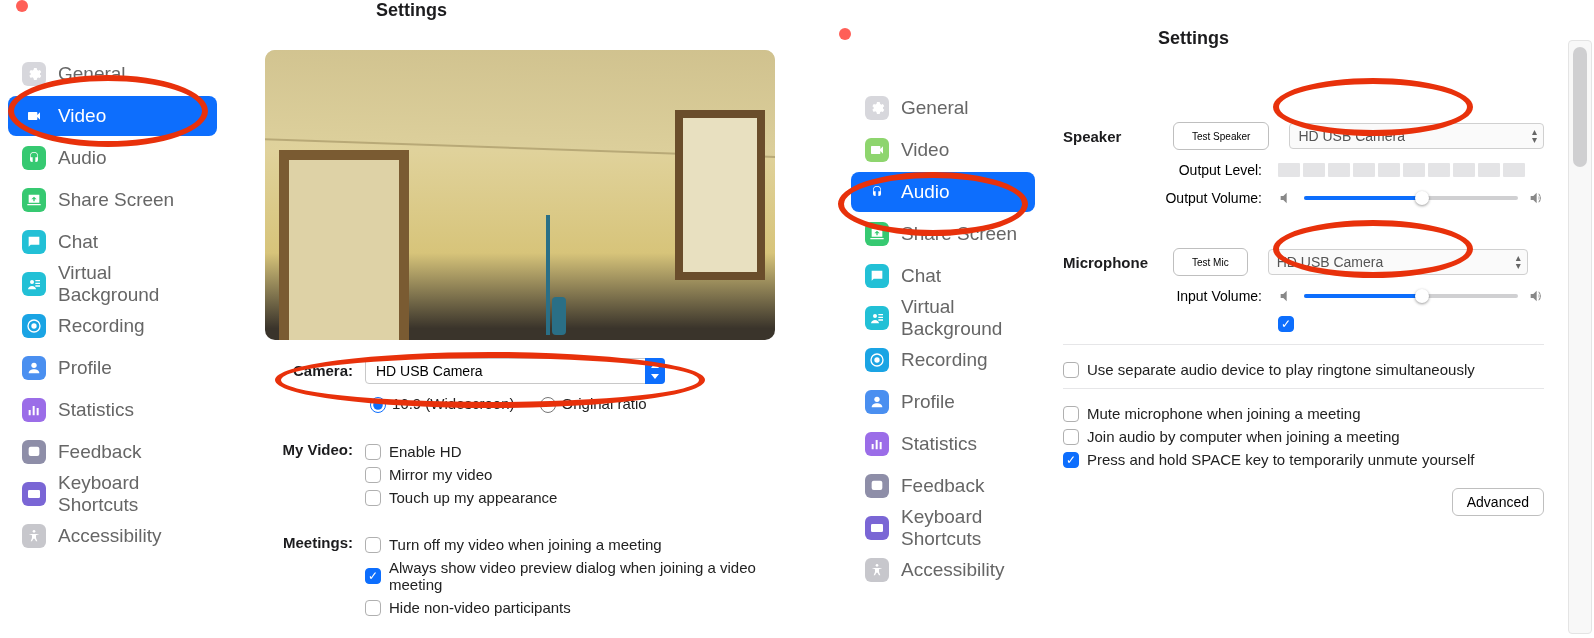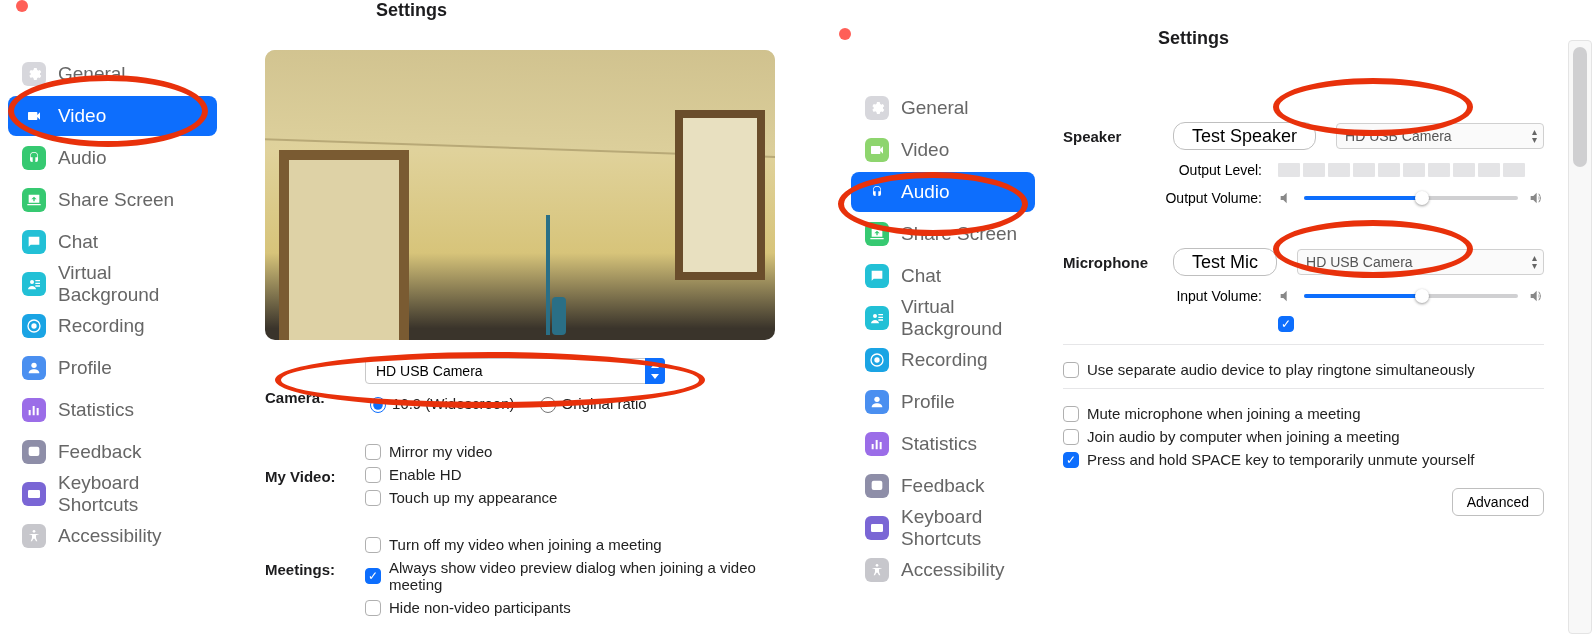--- a/index.html
+++ b/index.html
@@ -62,21 +62,21 @@
     background:#ded2a6; border:10px solid #7a5b32; border-bottom:none;}
   .cam-preview .window { position:absolute; right:10px; top:60px; width:90px; height:170px;
     background:#e8e0c0; border:8px solid #6a4d2b; }
   .cam-preview .ceiling { position:absolute; left:-40px; top:-60px; width:640px; height:160px;
     background:linear-gradient(180deg,#cabb88,#dccf9b);
     transform:skewY(2deg); border-bottom:2px solid #b8a977;}
   .cam-preview .vac { position:absolute; left:55%; bottom:5px; width:4px; height:120px; background:#2a6f86;}
   .cam-preview .vac2{ position:absolute; left:calc(55% + 6px); bottom:5px; width:14px; height:38px; background:#2a6f86; border-radius:4px;}
 
   .form-row { display:flex; align-items:flex-start; margin:18px 0 4px 20px; }
-  .form-label { width:100px; text-align:left; font-weight:700; padding-right:12px; padding-top:4px; font-size:15px;margin-top:27px;}
+  .form-label { width:100px; text-align:right; font-weight:700; padding-right:12px; padding-top:4px; font-size:15px;}
   .form-body { flex:1; }
 
   select.drop {
     width:300px; height:26px; font-size:14px; background:#fff;
     border:1px solid #c8c8c8; border-radius:4px; padding:0 6px;
   }
   .select-wrap { position:relative; display:inline-block; }
   .select-wrap .chev {
     position:absolute; right:0; top:0; width:20px; height:26px;
     background:#0d6efd; border-radius:0 4px 4px 0;
@@ -91,22 +91,22 @@
     display:inline-flex; align-items:center; justify-content:center; flex-shrink:0;
   }
   .chk.checked { background:#0d6efd; border-color:#0d6efd; }
   .chk.checked::after { content:"✓"; color:#fff; font-size:12px; line-height:1;}
 
   
   .aud-row { display:flex; align-items:center; margin-bottom:12px; }
   .aud-label { width:110px; font-weight:700; font-size:15px; text-align:left; }
   .aud-sub   { width:215px; text-align:right; padding-right:16px; font-size:14px; color:#000000;}
   .btn {
-    height:28px; padding:0 18px; border:1px solid #bfbfbf; border-radius:12px;
-    background:#fff; font-size:18px; cursor:pointer; margin-right:20px;
+    height:28px; padding:0 18px; border:1px solid #bfbfbf; border-radius:6px;
+    background:#fff; font-size:10px; cursor:pointer; margin-right:20px;
   }
   .sel-flat {
     flex:1; height:26px; border:1px solid #d0d0d0; border-radius:4px; background:#fafafa;
     display:flex; align-items:center; padding:0 8px; font-size:14px; color:#555; position:relative;
     max-width:260px;
   }
   .sel-flat .updn { position:absolute; right:6px; font-size:10px; color:#666; line-height:8px;}
   .level-meter { display:flex; gap:3px; }
   .level-seg { width:22px; height:14px; background:#e4e4e6; border-radius:1px;}
   .vol-icon { width:16px; height:16px; color:#888; }
@@ -285,25 +285,25 @@
           </label>
         </div>
       </div>
     </div>
 
     <div class="form-row">
       <div class="form-label">My Video:</div>
       <div class="form-body" id="myvideo-opts">
           <div class="check-row">
             <span class="chk"></span>
-            <span>Mirror my video</span>
+            <span>Enable HD</span>
           </div>
           <div class="check-row">
             <span class="chk"></span>
-            <span>Enable HD</span>
+            <span>Mirror my video</span>
           </div>
           <div class="check-row">
             <span class="chk"></span>
             <span>Touch up my appearance</span>
           </div>
         </div>
     </div>
 
     <div class="form-row">
       <div class="form-label">Meetings:</div>

